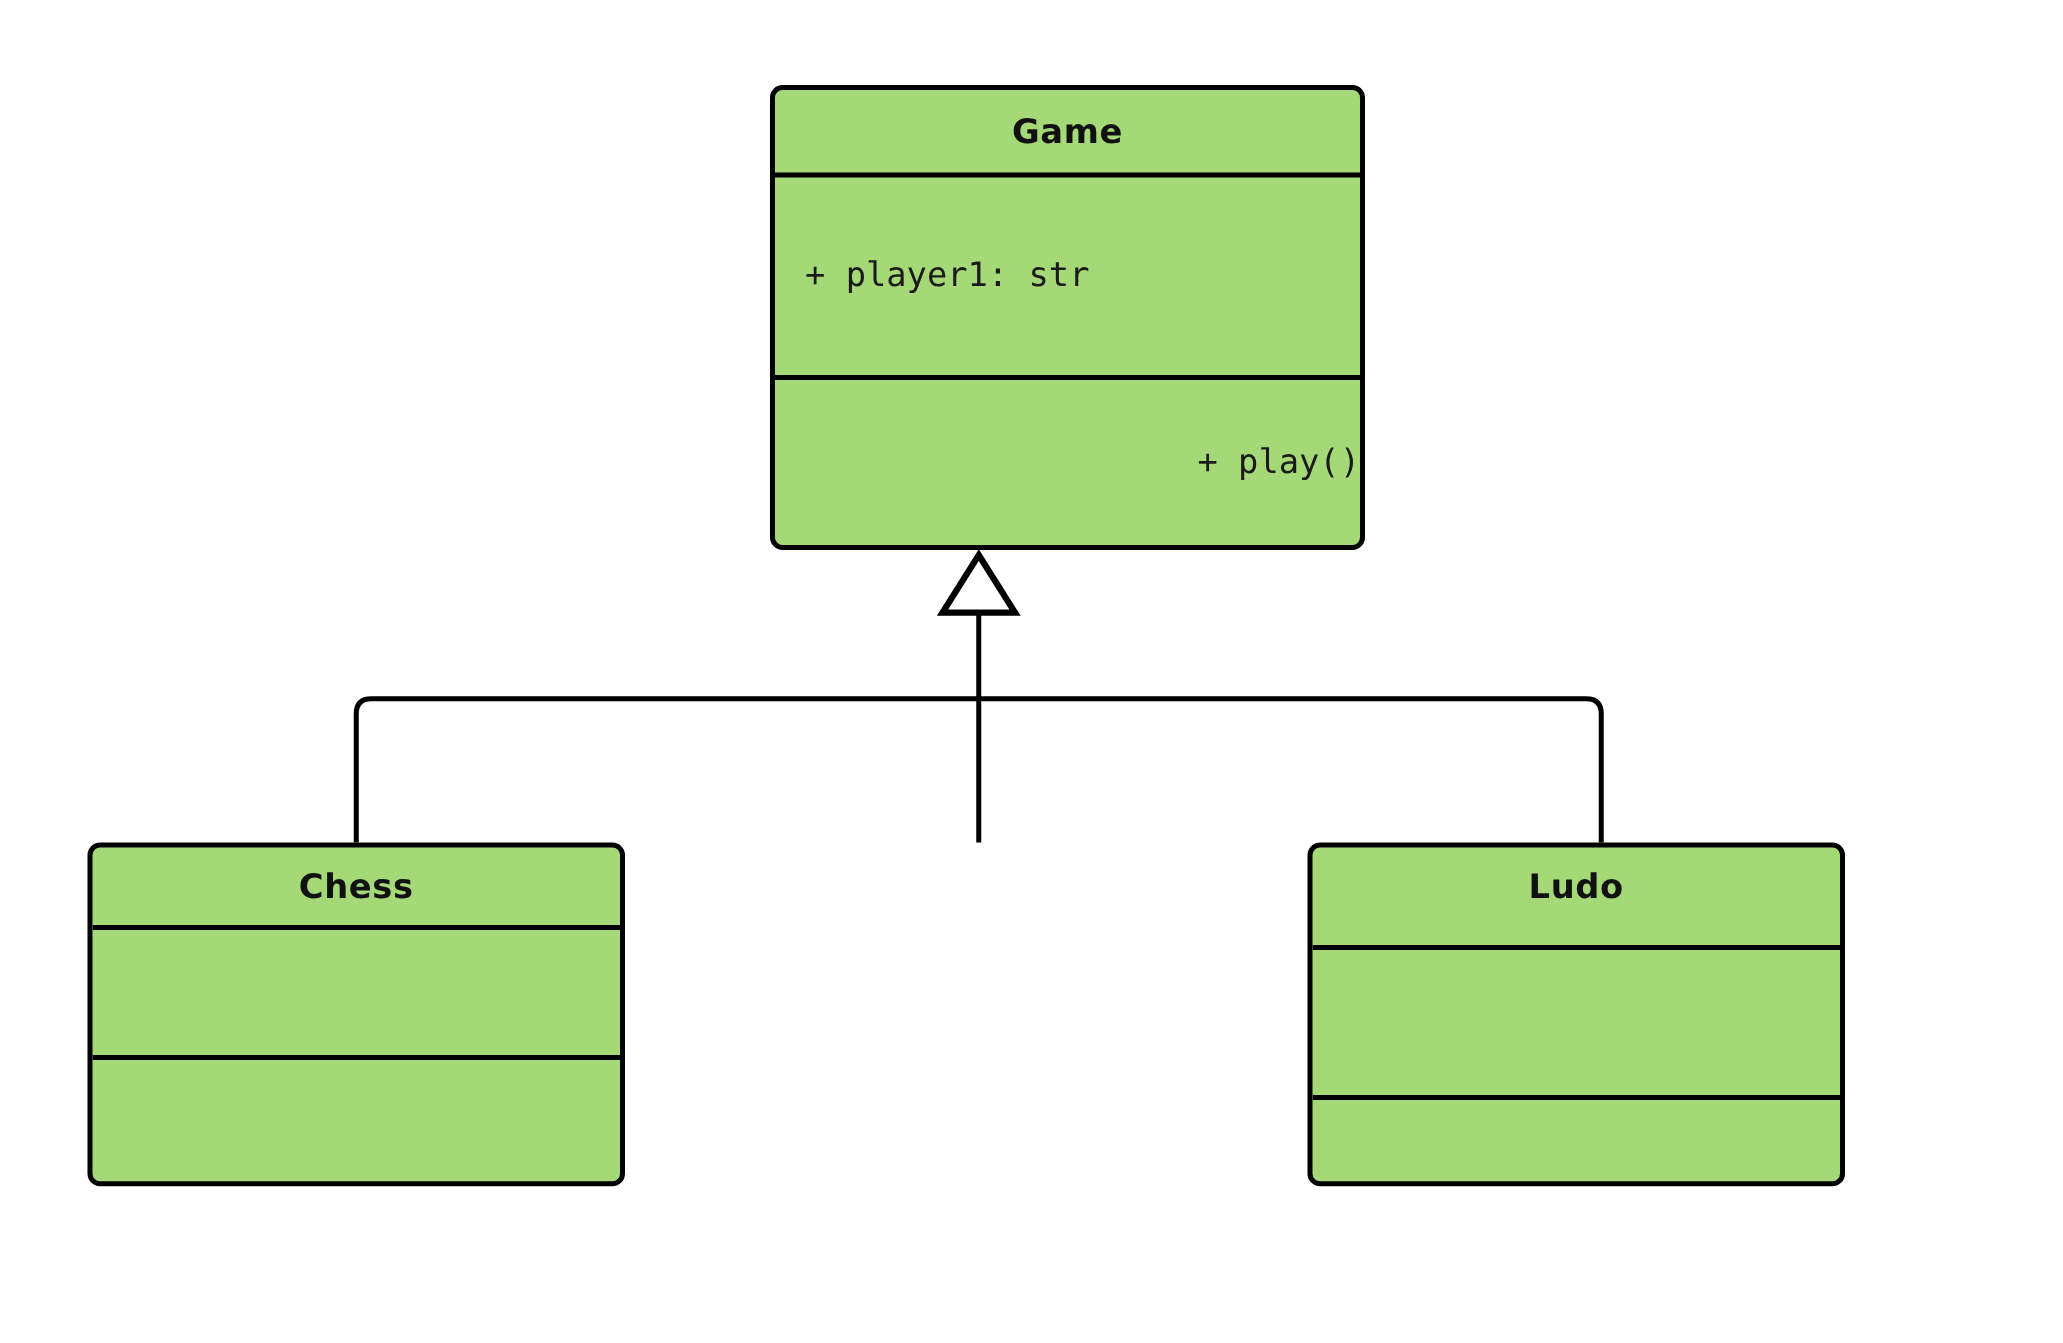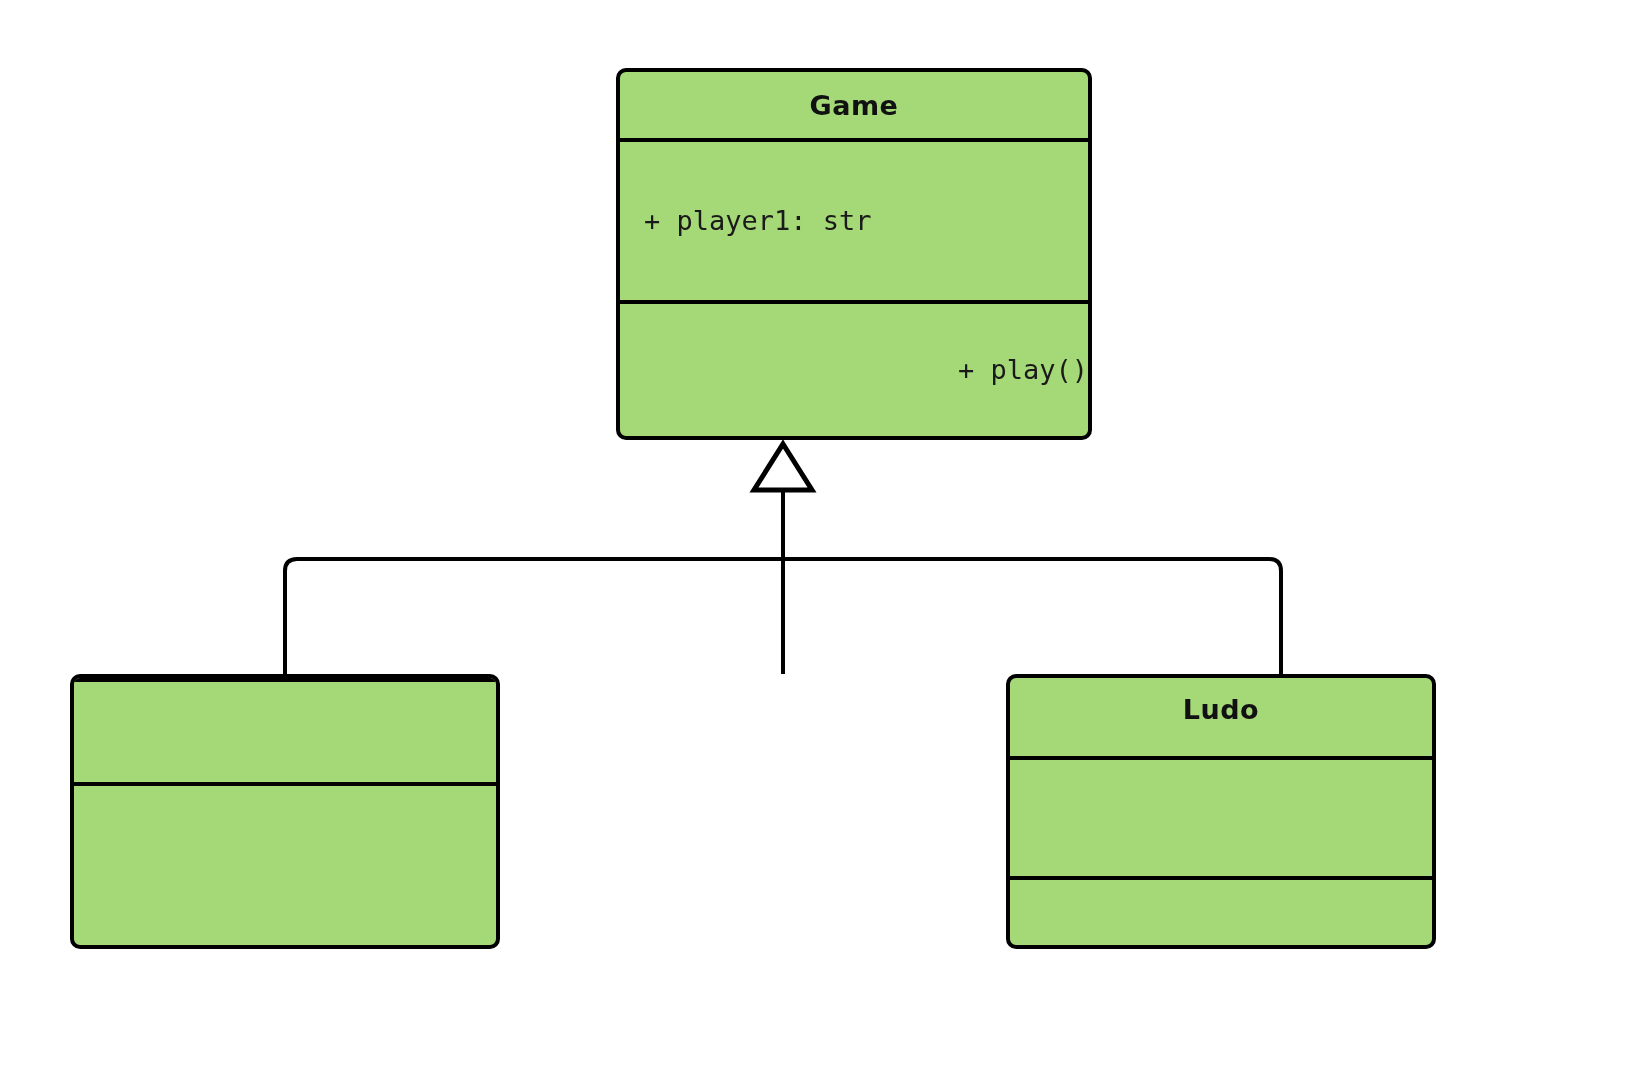--- a/index.html
+++ b/index.html
@@ -88,21 +88,21 @@
     top: 674px;
     width: 430px;
     height: 275px;
   }
   .child-class .title   { height: 62px; }
   .child-class .attrs   { height: 104px; }
   .child-class .methods { flex: 1 1 auto; }
 
   #class-chess    { left: 70px; }
   #class-checkers { left: 568px; }
-  #class-ludo     { left: 1006px; gap: 16px; }
+  #class-ludo     { left: 1046px; gap: 16px; }
 </style>
 </head>
 <body>
 
 <div id="canvas">
 
   <svg id="edges" viewBox="0 0 1650 1074" width="1650" height="1074">
     <g fill="none" stroke="#000000" stroke-width="4" stroke-linecap="butt" stroke-linejoin="round">
 
       <path d="M 783 487 L 783 559"></path>
@@ -123,20 +123,21 @@
       </div>
     </div>
     <div class="compartment divided methods">
       <div class="members">
         <div class="member-line">+ play()</div>
       </div>
     </div>
   </div>
 
   <div class="uml-class child-class" id="class-chess">
+    <div class="compartment title">Chess</div>
     <div class="compartment divided attrs">
       <div class="members"></div>
     </div>
     <div class="compartment divided methods">
       <div class="members"></div>
     </div>
   </div>
 
 
   <div class="uml-class child-class" id="class-ludo">

